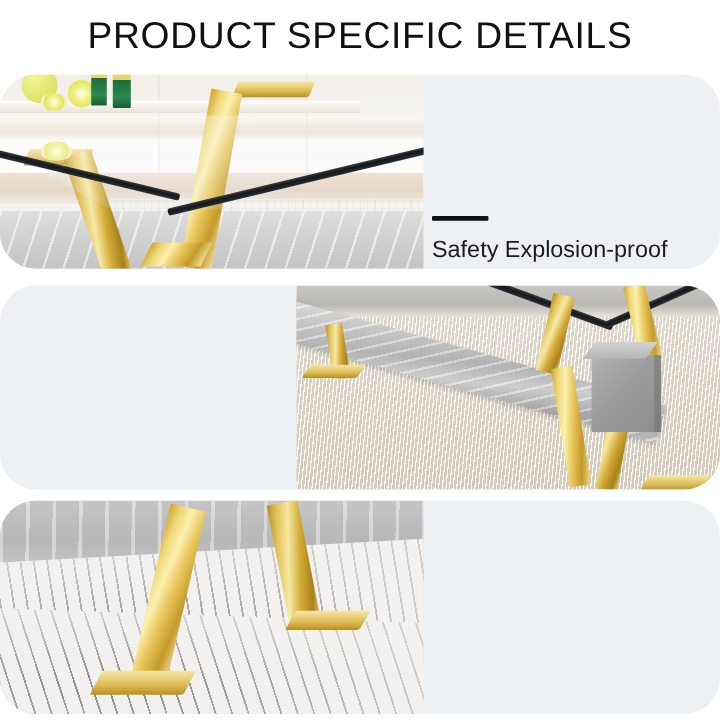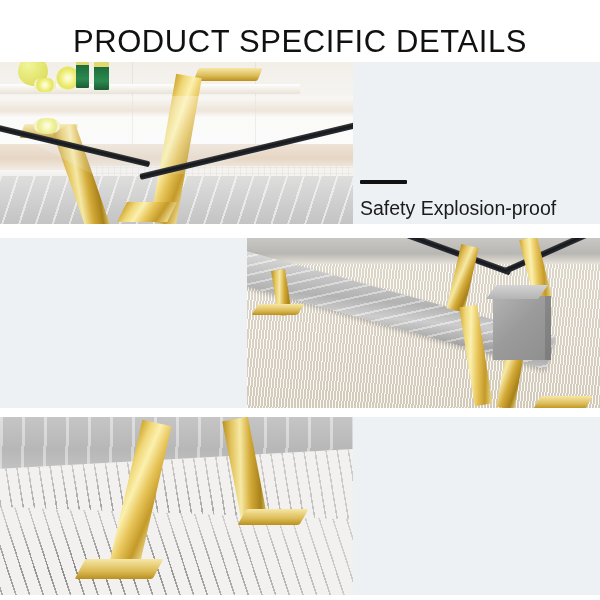--- a/index.html
+++ b/index.html
@@ -15,39 +15,40 @@
   .page {
     position: relative;
     width: 600px;
     height: 600px;
     background: #ffffff;
   }
 
   
   .title {
     position: absolute;
-    top: 22px;
+    top: 10px;
     left: 0;
     width: 600px;
     text-align: center;
     font-size: 31px;
     letter-spacing: 0.6px;
     color: #111111;
     font-weight: 400;
     line-height: 40px;
     white-space: nowrap;
   }
 
   
   .panel {
     position: absolute;
     left: 0;
     width: 600px;
     background: #eef1f4;
     overflow: hidden;
+    border-radius: 30px;
   }
   .panel-1 { top: 62px;  height: 162px; }
   .panel-2 { top: 238px; height: 170px; }
   .panel-3 { top: 417px; height: 178px; }
 
   
   .photo {
     position: absolute;
     top: 0;
     height: 100%;

